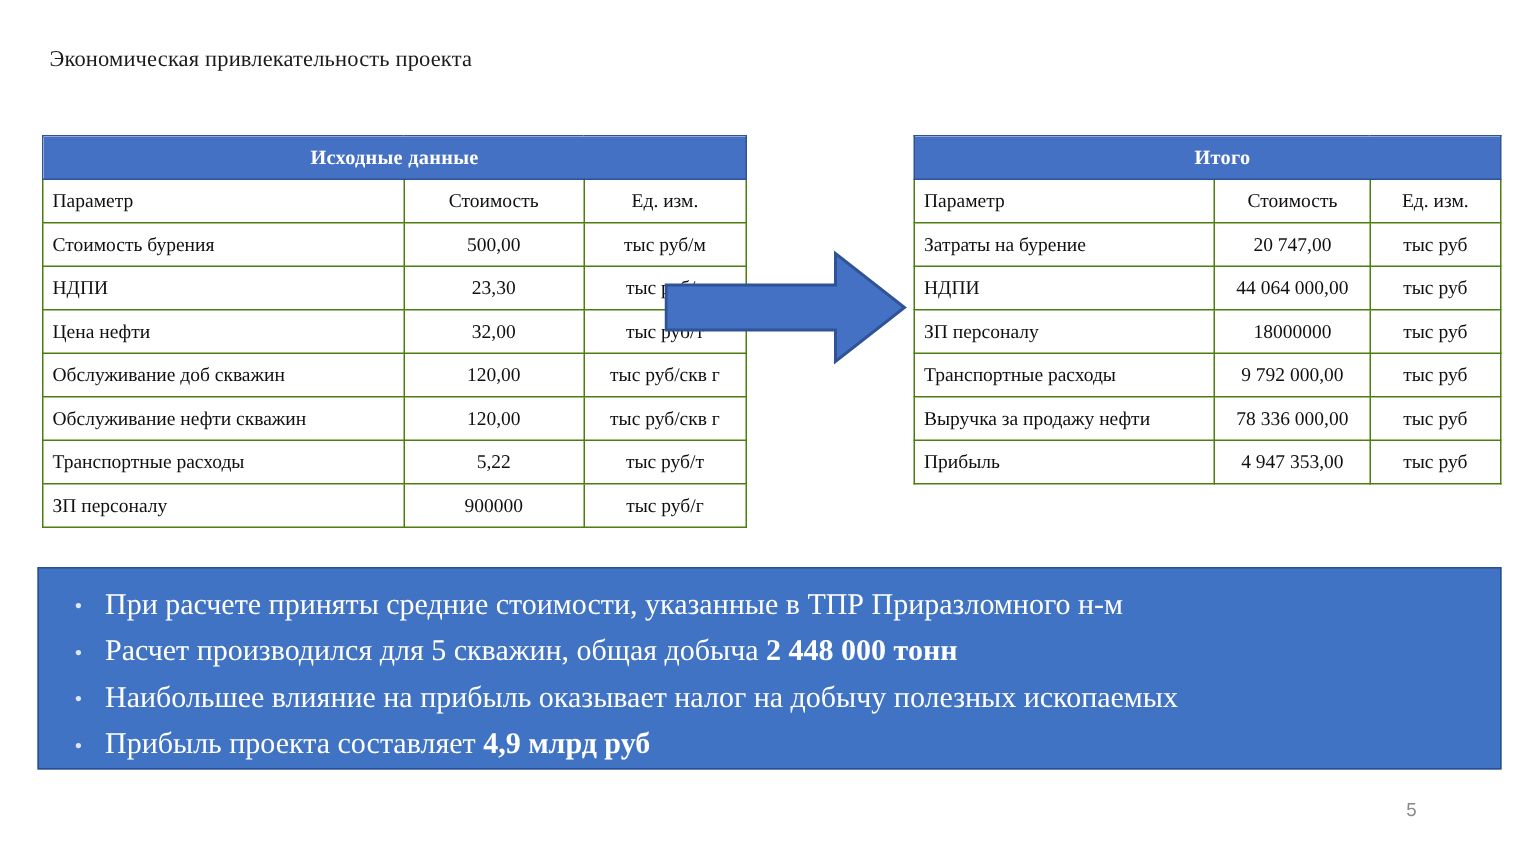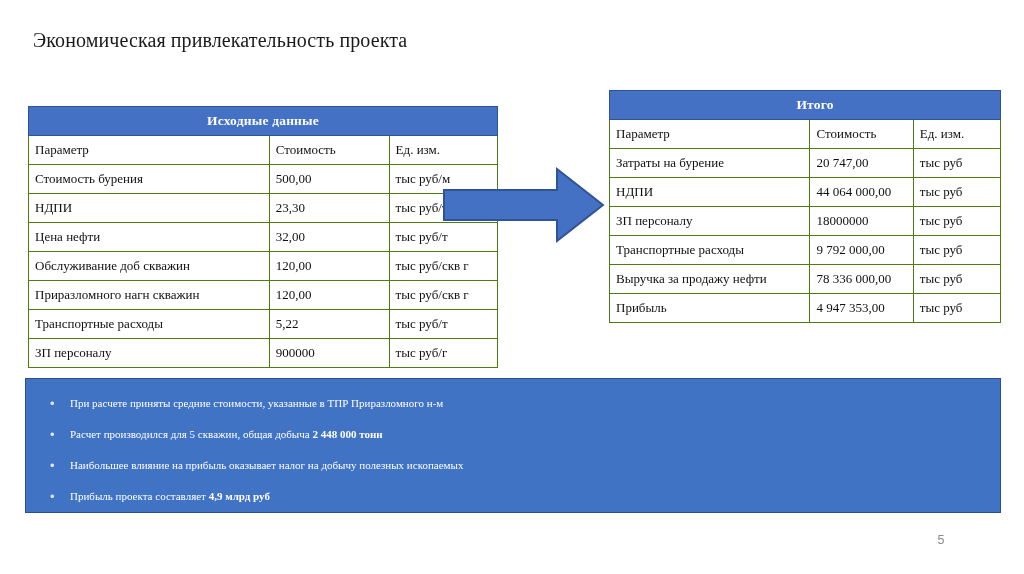--- a/index.html
+++ b/index.html
@@ -22,21 +22,21 @@
     height: 574px;
     background: #ffffff;
     overflow: hidden;
   }
 
   
   #slide-title {
     position: absolute;
     left: 33px;
     top: 26px;
-    font-size: 20px;
+    font-size: 15px;
     line-height: 28px;
     color: #1a1a1a;
     font-family: "Liberation Serif", "DejaVu Serif", serif;
     letter-spacing: 0.1px;
     white-space: nowrap;
   }
 
   
   .ppt-table {
     position: absolute;
@@ -58,27 +58,27 @@
   .ppt-table .hdr-band td {
     background: #4571C4;
     color: #ffffff;
     font-weight: bold;
     text-align: center;
     font-size: 13.5px;
     border: 1px solid #2F5496;
     letter-spacing: 0.2px;
   }
   .col-param { text-align: left; }
-  .col-value { }
-  .col-unit  { }
+  .col-value { text-align: center; }
+  .col-unit  { text-align: center; }
 
   
   #table-source {
     left: 28px;
-    top: 106px;
+    top: 90px;
     width: 470px;
   }
   #table-source .hdr-band td { height: 22px; }
   #table-source tr { height: 29px; }
   #table-source .c1 { width: 211px; }
   #table-source .c2 { width: 105px; }
   #table-source .c3 { width: 95px; }
 
   
   #table-total {
@@ -129,21 +129,21 @@
     width: 20px;
     color: #dfe7f5;
     font-size: 13px;
     line-height: 31px;
     text-align: left;
     font-family: "Liberation Sans", "DejaVu Sans", sans-serif;
   }
   .bullet-text {
     flex: 1 1 auto;
     color: #ffffff;
-    font-size: 11px;
+    font-size: 20px;
     line-height: 31px;
     font-family: "Liberation Serif", "DejaVu Serif", serif;
     white-space: nowrap;
   }
   .bullet-text b { font-weight: bold; }
 
   
   #page-number {
     position: absolute;
     left: 930px;
@@ -191,21 +191,21 @@
         <td class="col-param">Цена нефти</td>
         <td class="col-value">32,00</td>
         <td class="col-unit">тыс руб/т</td>
       </tr>
       <tr>
         <td class="col-param">Обслуживание доб скважин</td>
         <td class="col-value">120,00</td>
         <td class="col-unit">тыс руб/скв г</td>
       </tr>
       <tr>
-        <td class="col-param">Приразломного нагн скважин</td>
+        <td class="col-param">Обслуживание нефти скважин</td>
         <td class="col-value">120,00</td>
         <td class="col-unit">тыс руб/скв г</td>
       </tr>
       <tr>
         <td class="col-param">Транспортные расходы</td>
         <td class="col-value">5,22</td>
         <td class="col-unit">тыс руб/т</td>
       </tr>
       <tr>
         <td class="col-param">ЗП персоналу</td>

